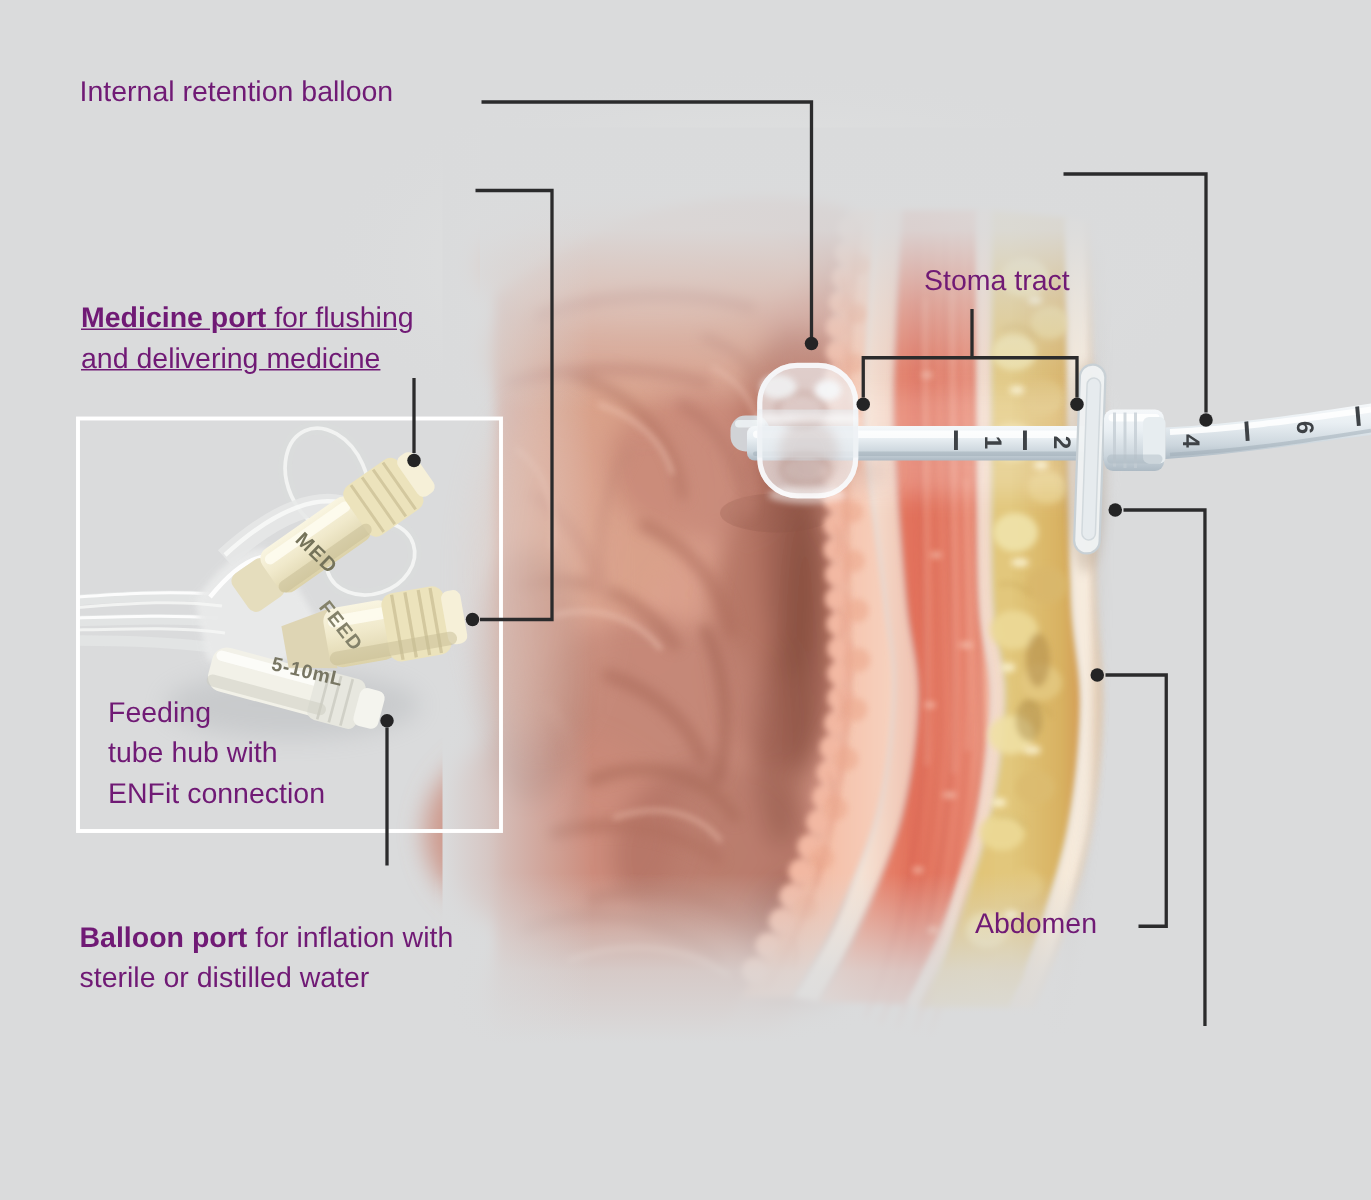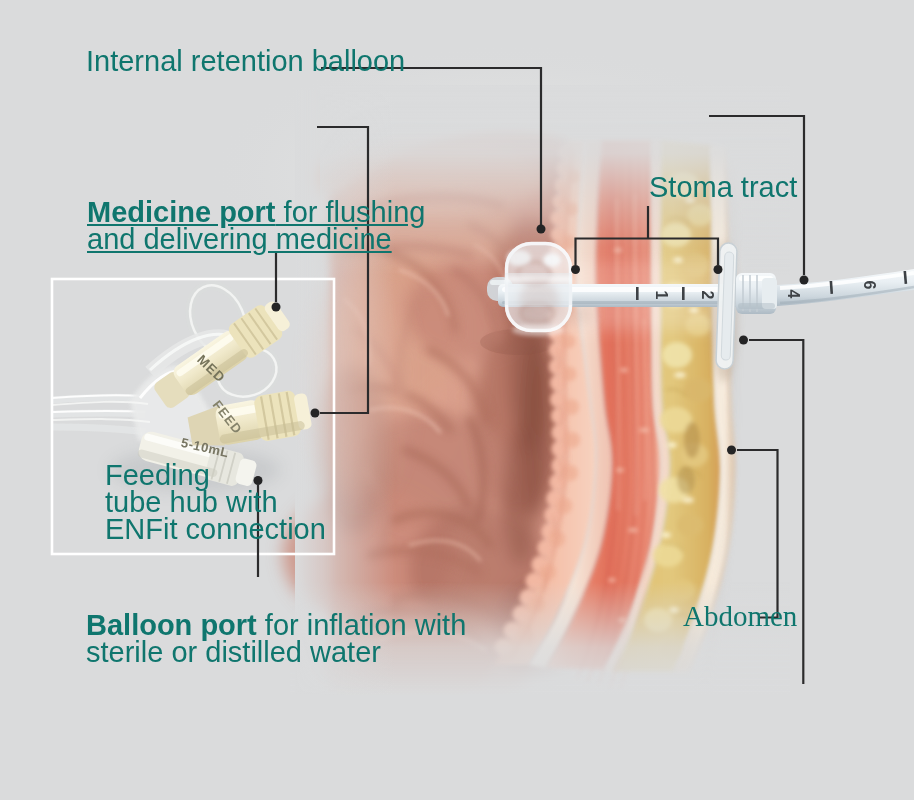--- a/index.html
+++ b/index.html
@@ -1,18 +1,18 @@
 <!DOCTYPE html>
 <html><head>
 <meta charset="utf-8">
 <style>
   html,body{margin:0;padding:0;}
   body{width:914px;height:800px;overflow:hidden;background:#dadbdc;font-family:"Liberation Sans",sans-serif;}
   #stage{position:relative;width:914px;height:800px;}
-  .lbl{position:absolute;color:#0f766e;font-size:29px;line-height:27.3px;letter-spacing:0px;white-space:nowrap;margin-left:33px;}
+  .lbl{position:absolute;color:#701a75;font-size:19px;line-height:27.3px;letter-spacing:0px;white-space:nowrap;}
   .lbl b{font-weight:bold;}
   svg{position:absolute;left:0;top:0;}
 </style>
 </head>
 <body>
 <div id="stage">
 <svg id="art" width="914" height="800" viewBox="0 0 914 800">
   <defs>
     <radialGradient id="bgGlow" cx="0.5" cy="0.5" r="0.5">
       <stop offset="0" stop-color="#e4e5e5" stop-opacity="0.9"></stop>
@@ -453,14 +453,14 @@
     <circle cx="731.5" cy="450" r="4.5"></circle>
     <circle cx="743.5" cy="340" r="4.5"></circle>
   </g>
 </svg>
 
 <div class="lbl" style="left:53px;top:47.5px;">Internal retention balloon</div>
 <div class="lbl" style="left:54px;top:199px;text-decoration:underline;"><b>Medicine port</b> for flushing<br>and delivering medicine</div>
 <div class="lbl" style="left:72px;top:461.5px;">Feeding<br>tube hub with<br>ENFit connection</div>
 <div class="lbl" style="left:53px;top:612px;"><b>Balloon port</b> for inflation with<br>sterile or distilled water</div>
 <div class="lbl" style="left:616px;top:173.5px;text-align:center;">Stoma tract</div>
-<div class="lbl" style="left:650px;top:602.5px;font-family:Liberation Serif, serif;">Abdomen</div>
+<div class="lbl" style="left:650px;top:602.5px;">Abdomen</div>
 </div>
 
 </body></html>

